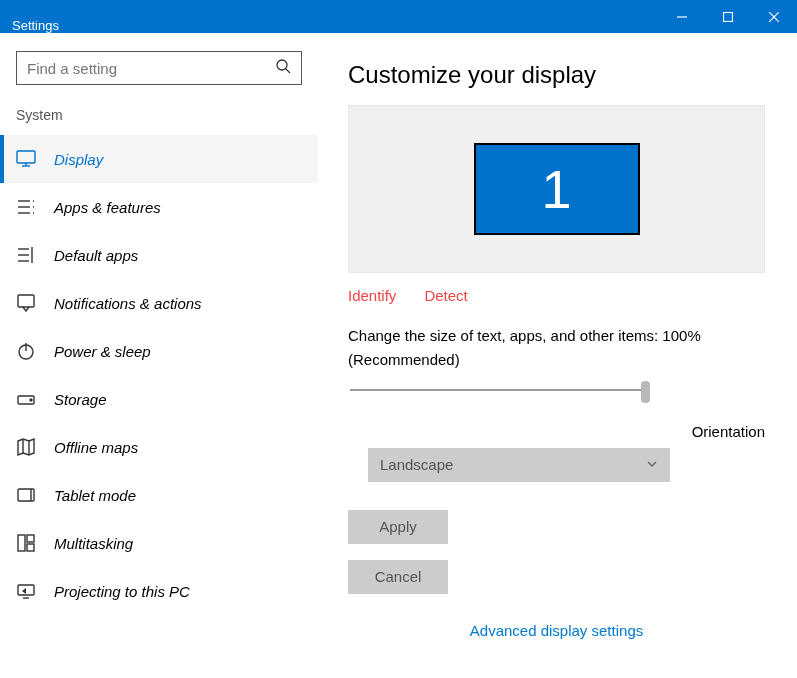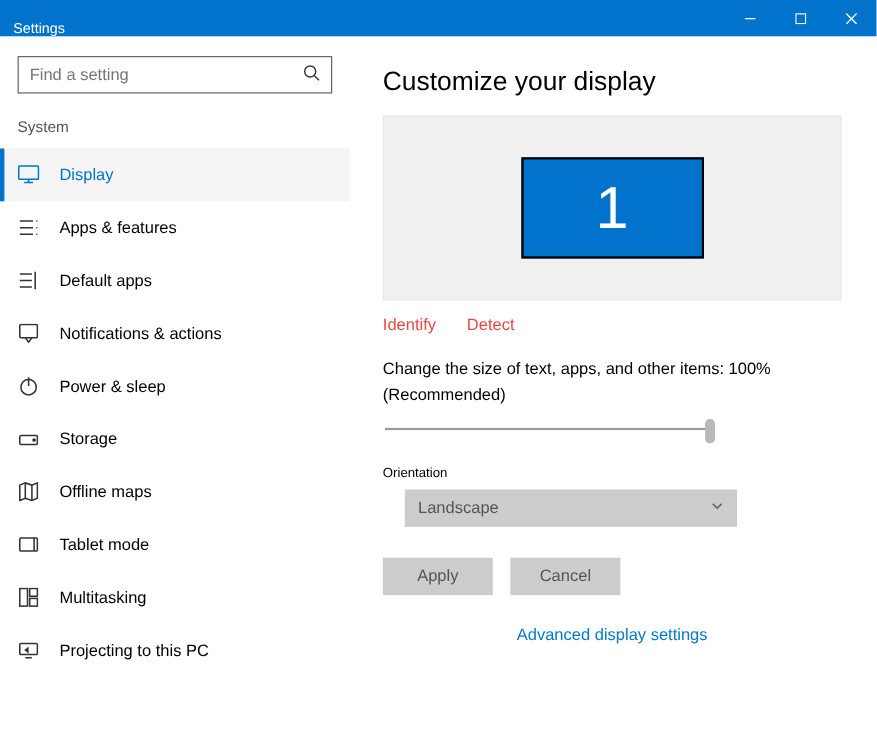--- a/index.html
+++ b/index.html
@@ -8,38 +8,38 @@
   .titlebar-spacer { flex: 1; }
   .winbtn { width: 46px; height: 32px; display: flex; align-items: center; justify-content: center; color: #fff; }
   .winbtn svg { stroke: #fff; }
   .content { display: flex; height: calc(100% - 32px); }
   .sidebar { width: 318px; border-right: 0; padding: 18px 0 0 0; }
   .home { display: flex; align-items: center; padding: 8px 16px 20px 16px; gap: 16px; font-size: 15px; }
   .search-wrap { padding: 0 16px 22px 16px; }
   .search { display: flex; align-items: center; border: 1px solid #555; height: 34px; padding: 0 10px; }
   .search input { border: none; outline: none; flex: 1; font-size: 15px; background: transparent; }
   .section-label { padding: 0 16px 12px 16px; color: #555; font-size: 14px; }
-  .nav-item { display: flex; align-items: center; height: 48px; padding: 0 16px; gap: 18px; font-size: 15px; cursor: pointer; }
+  .nav-item { display: flex; align-items: center; height: 48px; padding: 0 16px; gap: 18px; font-size: 15px; cursor: pointer; font-style: italic; }
   .nav-item.active { background: #f5f5f5; position: relative; }
   .nav-item.active::before { content: ""; position: absolute; left: 0; top: 0; bottom: 0; width: 4px; background: #0173cd; }
   .nav-item.active .nav-icon, .nav-item.active .nav-label { color: #0173cd; }
   .nav-icon { width: 20px; display: flex; align-items: center; justify-content: center; color: #333; }
   .main { flex: 1; padding: 28px 32px 0 30px; }
   .main h1 { font-weight: 300; font-size: 24px; margin-bottom: 16px; }
   .display-preview { background: #f0f0f0; border: 1px solid #e8e8e8; height: 168px; display: flex; align-items: center; justify-content: center; margin-bottom: 14px; }
   .monitor { width: 166px; height: 92px; background: #0173cd; border: 2px solid #000; color: #fff; display: flex; align-items: center; justify-content: center; font-size: 54px; font-weight: 300; }
   .links { display: flex; gap: 28px; margin-bottom: 22px; }
   .link { color: #ef4444; font-size: 15px; cursor: pointer; }
   .text-line { font-size: 15px; line-height: 1.35; margin-bottom: 4px; }
   .slider { position: relative; height: 24px; margin: 8px 0 20px 2px; width: 296px; }
   .slider-track { position: absolute; top: 10px; left: 0; right: 0; height: 2px; background: #999; }
   .slider-thumb { position: absolute; top: 2px; right: -4px; width: 9px; height: 22px; background: #b9b9b9; border-radius: 4px; }
-  .field-label { font-size: 12px; margin-bottom: 8px; }
+  .field-label { font-size: 15px; margin-bottom: 8px; text-align: right; }
   .dropdown { width: 302px; height: 34px; background: #ccc; border: 0; display: flex; align-items: center; justify-content: space-between; padding: 0 12px; font-size: 15px; color: #555; margin-bottom: 28px; margin-left: 20px; }
-  .btn-row { display: flex; gap: 16px; margin-bottom: 28px; }
+  .btn-row { display: flex; gap: 16px; margin-bottom: 28px; flex-direction: column; }
   .btn { width: 100px; height: 34px; background: #ccc; border: 0; color: #555; font-size: 15px; display: flex; align-items: center; justify-content: center; cursor: pointer; }
   .adv-link { color: #007acc; font-size: 15px; cursor: pointer; text-align: center; }
 </style>
 </head>
 <body>
 
 <div class="titlebar">
   <span>Settings</span>
   <div class="titlebar-spacer"></div>
   <div class="winbtn">

